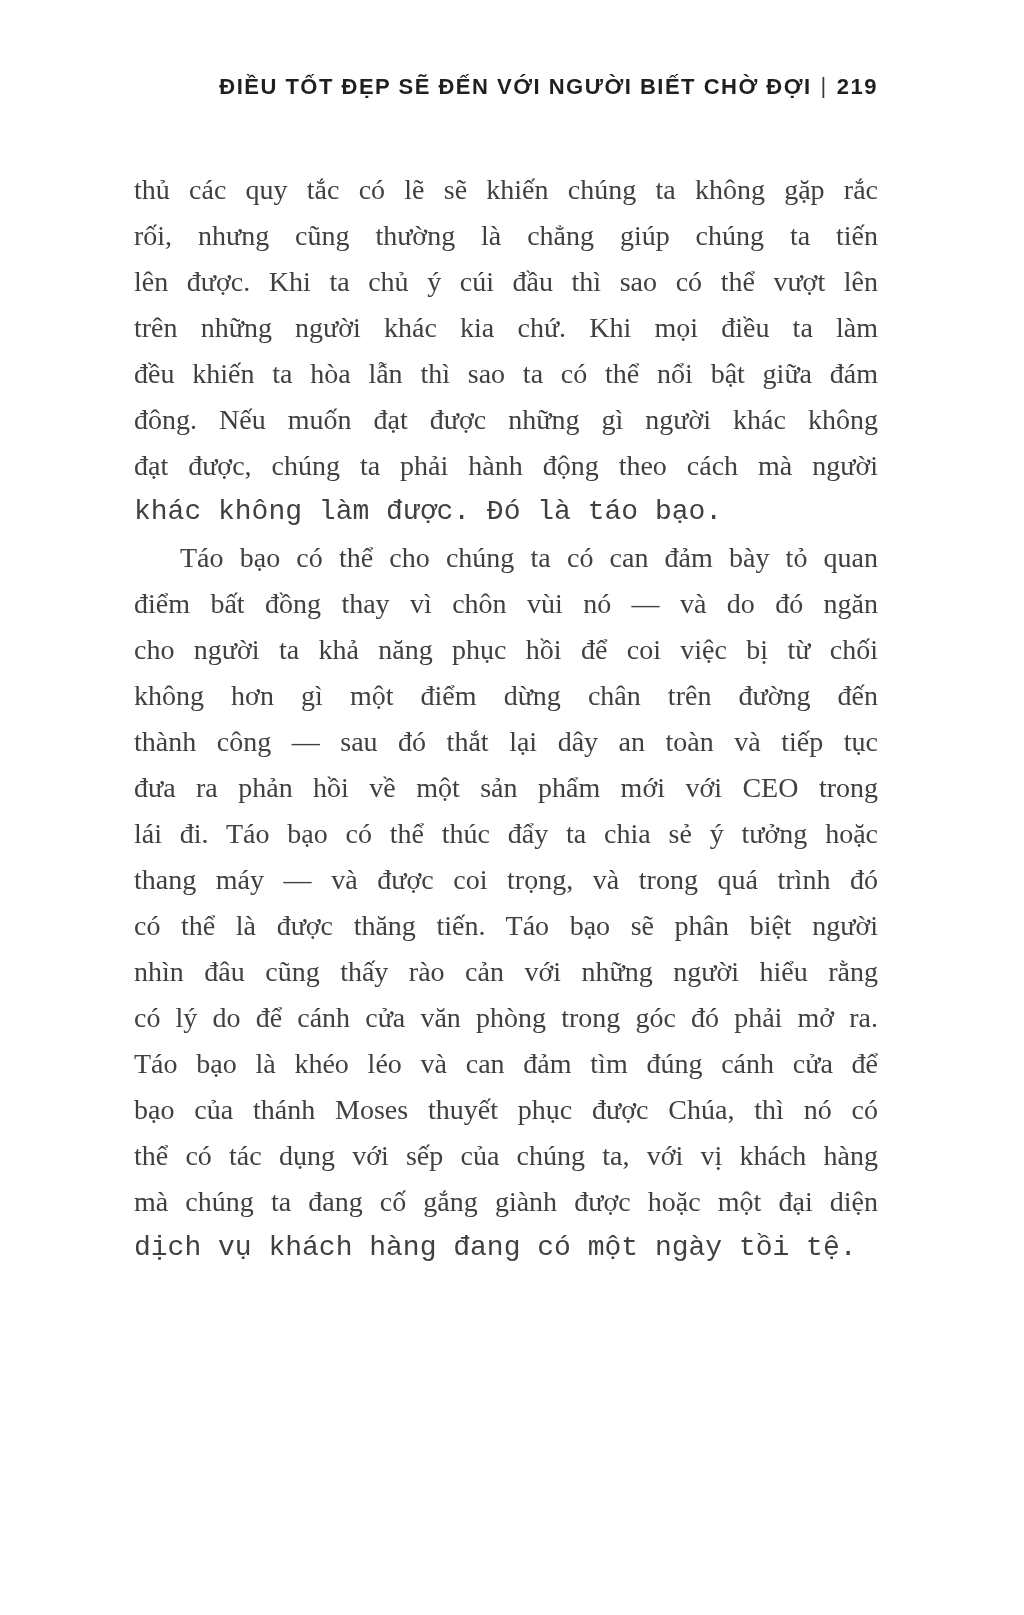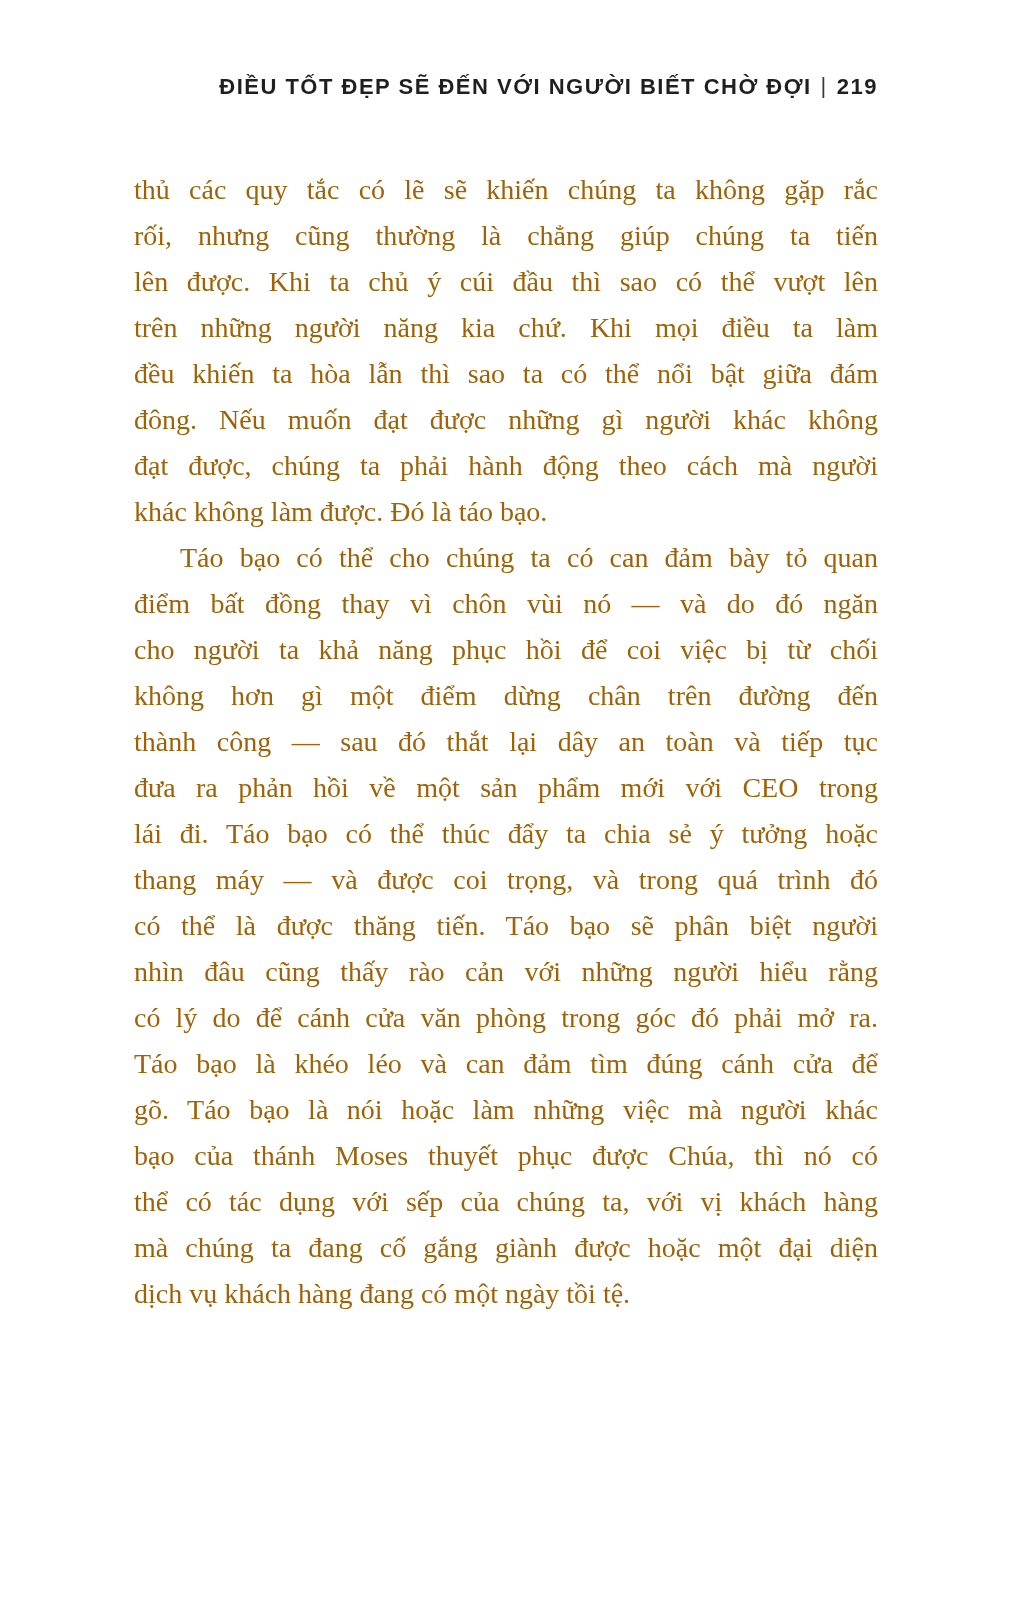--- a/index.html
+++ b/index.html
@@ -44,30 +44,31 @@
 
   
   .page-body {
     position: absolute;
     top: 167px;
     left: 134px;
     width: 744px;
     font-family: "Liberation Serif", "DejaVu Serif", serif;
     font-size: 28px;
     line-height: 46px;
-    color: #a16207;
+    color: #404040;
   }
 
   .line {
     text-align: justify;
     text-align-last: justify;
     white-space: normal;
   }
   .line.lastline {
     text-align-last: left;
+    font-family: Liberation Mono, monospace;
   }
   .line.indent {
     text-indent: 46px;
   }
 </style>
 </head>
 <body>
 
 <div class="page">
 
@@ -75,40 +76,39 @@
     <span>ĐIỀU TỐT ĐẸP SẼ ĐẾN VỚI NGƯỜI BIẾT CHỜ ĐỢI</span>
     <span class="sep">|</span>
     <span>219</span>
   </div>
 
   <div class="page-body">
       <div>
         <div class="line">thủ các quy tắc có lẽ sẽ khiến chúng ta không gặp rắc</div>
         <div class="line">rối, nhưng cũng thường là chẳng giúp chúng ta tiến</div>
         <div class="line">lên được. Khi ta chủ ý cúi đầu thì sao có thể vượt lên</div>
-        <div class="line">trên những người năng kia chứ. Khi mọi điều ta làm</div>
+        <div class="line">trên những người khác kia chứ. Khi mọi điều ta làm</div>
         <div class="line">đều khiến ta hòa lẫn thì sao ta có thể nổi bật giữa đám</div>
         <div class="line">đông. Nếu muốn đạt được những gì người khác không</div>
         <div class="line">đạt được, chúng ta phải hành động theo cách mà người</div>
         <div class="line lastline">khác không làm được. Đó là táo bạo.</div>
       </div>
       <div>
         <div class="line indent">Táo bạo có thể cho chúng ta có can đảm bày tỏ quan</div>
         <div class="line">điểm bất đồng thay vì chôn vùi nó — và do đó ngăn</div>
         <div class="line">cho người ta khả năng phục hồi để coi việc bị từ chối</div>
         <div class="line">không hơn gì một điểm dừng chân trên đường đến</div>
         <div class="line">thành công — sau đó thắt lại dây an toàn và tiếp tục</div>
         <div class="line">đưa ra phản hồi về một sản phẩm mới với CEO trong</div>
         <div class="line">lái đi. Táo bạo có thể thúc đẩy ta chia sẻ ý tưởng hoặc</div>
         <div class="line">thang máy — và được coi trọng, và trong quá trình đó</div>
         <div class="line">có thể là được thăng tiến. Táo bạo sẽ phân biệt người</div>
         <div class="line">nhìn đâu cũng thấy rào cản với những người hiểu rằng</div>
         <div class="line">có lý do để cánh cửa văn phòng trong góc đó phải mở ra.</div>
         <div class="line">Táo bạo là khéo léo và can đảm tìm đúng cánh cửa để</div>
-        <div class="line">gõ. Táo bạo là nói hoặc làm những việc mà người khác</div>
         <div class="line">bạo của thánh Moses thuyết phục được Chúa, thì nó có</div>
         <div class="line">thể có tác dụng với sếp của chúng ta, với vị khách hàng</div>
         <div class="line">mà chúng ta đang cố gắng giành được hoặc một đại diện</div>
         <div class="line lastline">dịch vụ khách hàng đang có một ngày tồi tệ.</div>
       </div>
     </div>
 
 </div>
 
 </body></html>

